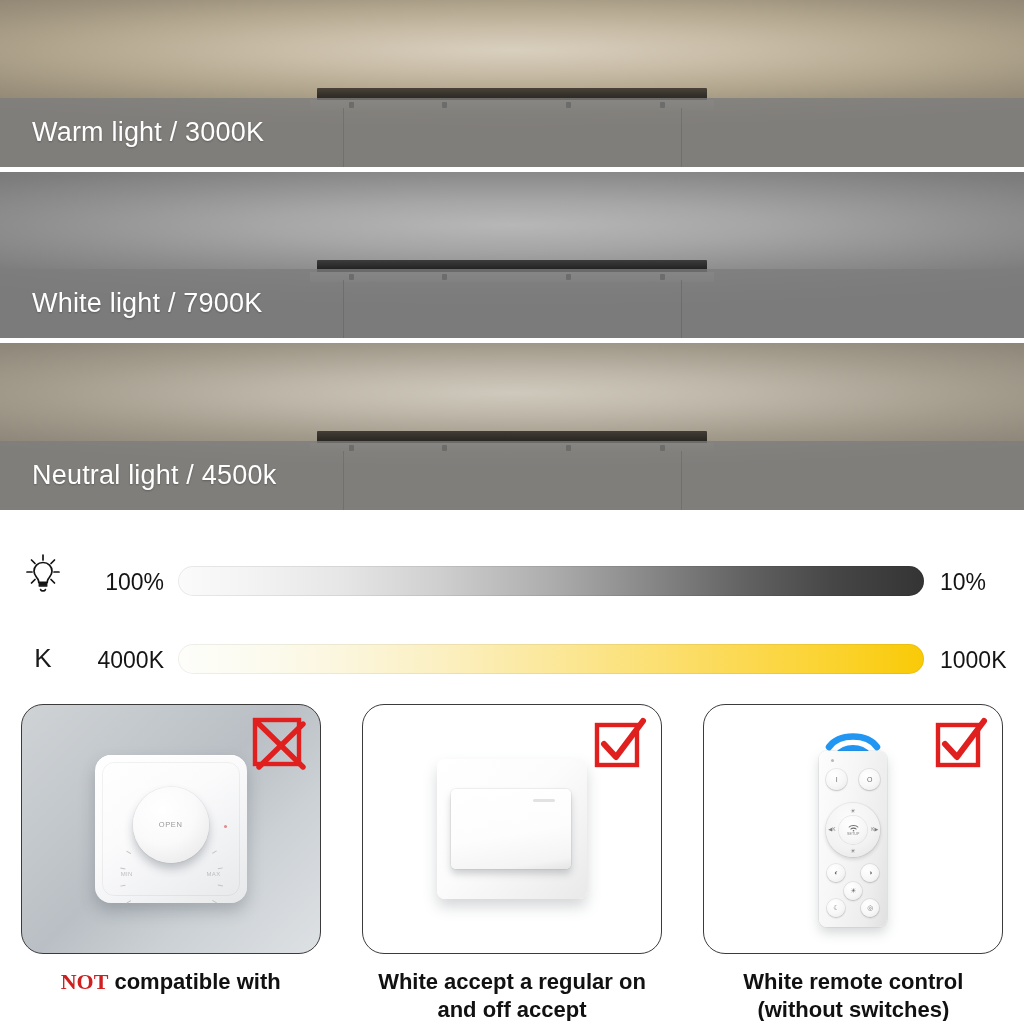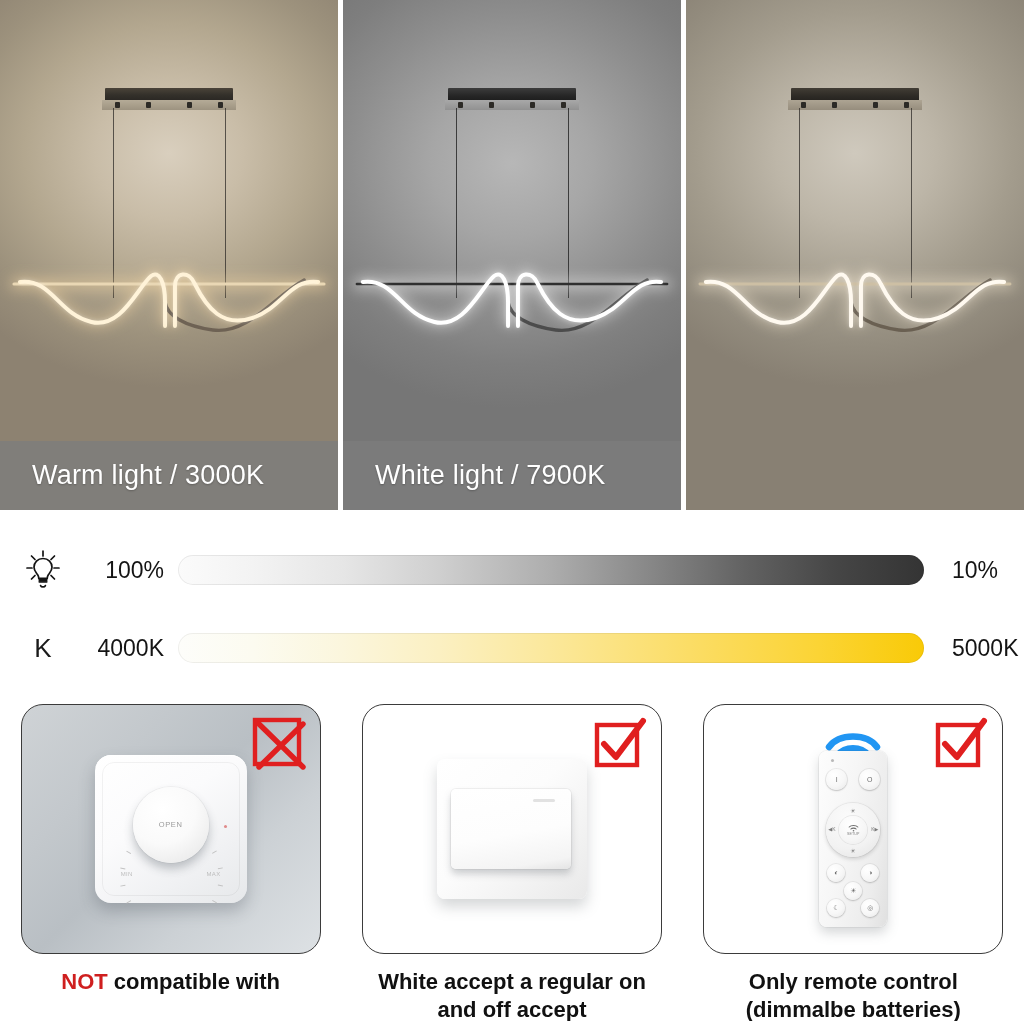--- a/index.html
+++ b/index.html
@@ -5,21 +5,21 @@
   * { box-sizing: border-box; margin: 0; padding: 0; }
   body {
     width: 1024px; height: 1021px;
     background: #ffffff;
     font-family: "Liberation Sans", sans-serif;
     overflow: hidden;
     position: relative;
   }
 
   
-  .photo-row { display: flex; gap: 5px; width: 1024px; height: 510px; padding: 0; }
+  .photo-row { display: flex; gap: 5px; width: 1024px; height: 510px; padding: 0; flex-direction: column; }
   .photo-cell { position: relative; flex: 1 1 0; overflow: hidden; height: 510px; }
 
   .photo-scene { position: absolute; inset: 0; }
 
   
   .scene-warm {
     background:
       radial-gradient(ellipse 78% 46% at 50% 30%, #d9cfbe 0%, #c9bda8 28%, #b3a78f 55%, #9d927d 78%, #8d8271 100%);
   }
   .scene-white {
@@ -72,21 +72,21 @@
     color: #ffffff;
     font-size: 27px;
     font-weight: 400;
     letter-spacing: .2px;
     text-shadow: 0 1px 2px rgba(0,0,0,.25);
     white-space: nowrap;
   }
 
   
   .slider-block { width: 1024px; padding: 34px 0 18px 0; background: #fff; }
-  .slider-row { display: flex; align-items: center; height: 52px; }
+  .slider-row { display: flex; align-items: flex-end; height: 52px; }
   .slider-icon {
     width: 86px; display: flex; align-items: center; justify-content: center;
     flex: 0 0 86px;
   }
   .slider-icon .k-letter { font-size: 26px; color: #1a1a1a; font-weight: 400; }
   .slider-left-label {
     flex: 0 0 92px; text-align: right; padding-right: 14px;
     font-size: 23px; color: #141414;
   }
   .slider-bar { flex: 1 1 auto; height: 30px; border-radius: 15px; position: relative; }
@@ -96,21 +96,21 @@
        #adadad 50%, #888888 63%, #626262 76%, #464646 88%, #343434 100%);
     box-shadow: inset 0 0 0 1px rgba(0,0,0,.07);
   }
   .bar-cct {
     background: linear-gradient(90deg,
        #fdfdfa 0%, #fcfbf0 10%, #fbf6dd 22%, #fbf0c2 35%,
        #fbe9a0 48%, #fbe27e 60%, #fbdb5c 72%, #fbd434 86%, #f9ca07 100%);
     box-shadow: inset 0 0 0 1px rgba(0,0,0,.06);
   }
   .slider-right-label {
-    flex: 0 0 100px; text-align: left; padding-left: 28px;
+    flex: 0 0 100px; text-align: left; padding-left: 16px;
     font-size: 23px; color: #141414;
   }
 
   
   .cards-row { display: flex; width: 1024px; padding: 12px 0 0 0; }
   .card-cell { flex: 1 1 0; display: flex; flex-direction: column; align-items: center; }
 
   .card-frame {
     position: relative;
     width: 300px; height: 250px;
@@ -124,21 +124,21 @@
   }
 
   
   .mark { position: absolute; top: 12px; right: 14px; width: 54px; height: 54px; }
 
   .card-caption {
     margin-top: 14px; text-align: center; line-height: 1.25;
     font-size: 22px; font-weight: bold; color: #111111;
     max-width: 310px;
   }
-  .card-caption .hl { color: #cf1f1f; }
+  .card-caption .hl { color: #cf1f1f; font-family: Liberation Serif, serif; }
 
   
   .dimmer-plate {
     position: absolute; left: 50%; top: 50%; transform: translate(-50%,-50%);
     width: 152px; height: 148px; border-radius: 16px;
     background: linear-gradient(145deg,#ffffff 0%, #fbfbfc 40%, #f0f1f3 72%, #e6e8ea 100%);
     box-shadow: 0 8px 16px rgba(60,70,80,.28), 0 1px 0 rgba(255,255,255,.9) inset;
   }
   .dimmer-inner {
     position: absolute; left: 7px; top: 7px; right: 7px; bottom: 7px;
@@ -341,20 +341,23 @@
         <path d="M14 54 H326" stroke="#fff8ec" stroke-width="1.4" fill="none" stroke-linecap="round" filter="url(#gn2)"></path>
         <path d="M166 72 C168 86, 186 96, 214 100 C250 105, 276 66, 306 50" stroke="#6a6052" stroke-width="3.4" fill="none" stroke-linecap="round"></path>
         <path d="M20 52 C52 48, 58 84, 92 92 C122 99, 138 58, 152 46
                  C160 40, 166 52, 166 72 L166 96" stroke="#fff8ec" stroke-width="4" fill="none" stroke-linecap="round" stroke-linejoin="round"></path>
         <path d="M176 96 L176 56 C176 42, 190 40, 196 54 C208 78, 224 98, 254 88 C284 78, 292 48, 320 52" stroke="#fff8ec" stroke-width="4" fill="none" stroke-linecap="round" stroke-linejoin="round"></path>
         <path d="M20 52 C52 48, 58 84, 92 92 C122 99, 138 58, 152 46
                  C160 40, 166 52, 166 72 L166 96" stroke="#ffffff" stroke-width="1.5" fill="none" stroke-linecap="round" filter="url(#gn2)" opacity=".92"></path>
         <path d="M176 96 L176 56 C176 42, 190 40, 196 54 C208 78, 224 98, 254 88 C284 78, 292 48, 320 52" stroke="#ffffff" stroke-width="1.5" fill="none" stroke-linecap="round" filter="url(#gn2)" opacity=".92"></path>
       </svg>
     </div>
+    <div class="photo-caption">
+      <span>Neutral light  / 4500k</span>
+    </div>
   </div>
 </div>
 
 <div class="slider-block">
 
   <div class="slider-row">
     <div class="slider-icon">
       <svg width="40" height="44" viewBox="0 0 40 44" aria-hidden="true">
         <g stroke="#131313" stroke-width="1.7" fill="none" stroke-linecap="round">
           <path d="M20 3 V8"></path>
@@ -379,21 +382,21 @@
   </div>
 
   <div style="height:26px"></div>
 
   <div class="slider-row">
     <div class="slider-icon">
       <span class="k-letter">K</span>
     </div>
     <div class="slider-left-label">4000K</div>
     <div class="slider-bar bar-cct"></div>
-    <div class="slider-right-label">5000K</div>
+    <div class="slider-right-label">1000K</div>
   </div>
 </div>
 
 <div class="cards-row">
 
   <div class="card-cell">
     <div class="card-frame shaded">
       <div class="dimmer-plate">
         <div class="dimmer-inner"></div>
         <div class="tick" style="transform:rotate(-120deg)"></div>
@@ -491,17 +494,17 @@
         <div class="rbtn" style="left:8px;top:148px;width:18px;height:18px">☾</div>
         <div class="rbtn" style="right:8px;top:148px;width:18px;height:18px">◎</div>
       </div>
 
       <svg class="mark" viewBox="0 0 54 54">
         <rect x="4" y="8" width="40" height="40" fill="none" stroke="#e01f1f" stroke-width="4.4"></rect>
         <path d="M11 27 L23 40 L50 4" fill="none" stroke="#e01f1f" stroke-width="6" stroke-linecap="round" stroke-linejoin="round"></path>
       </svg>
     </div>
     <div class="card-caption">
-      <span>Only remote control</span><br>
-      <span>(dimmalbe batteries)</span>
+      <span>White remote control</span><br>
+      <span>(without switches)</span>
     </div>
   </div>
 </div>
 
 </body></html>

